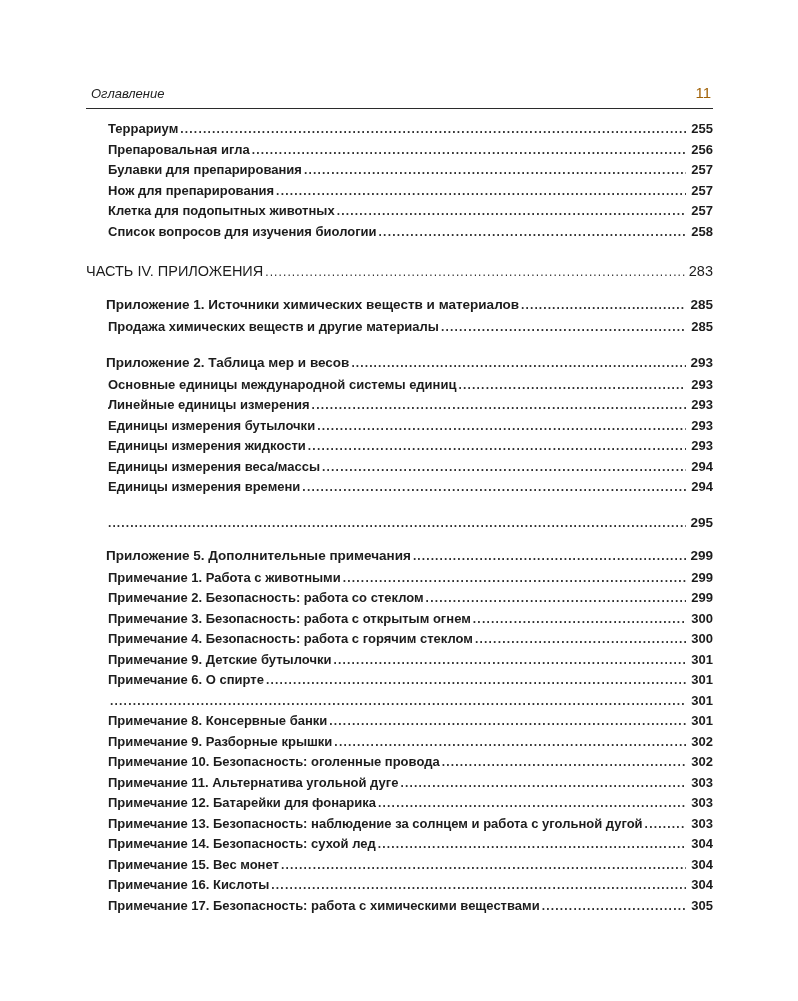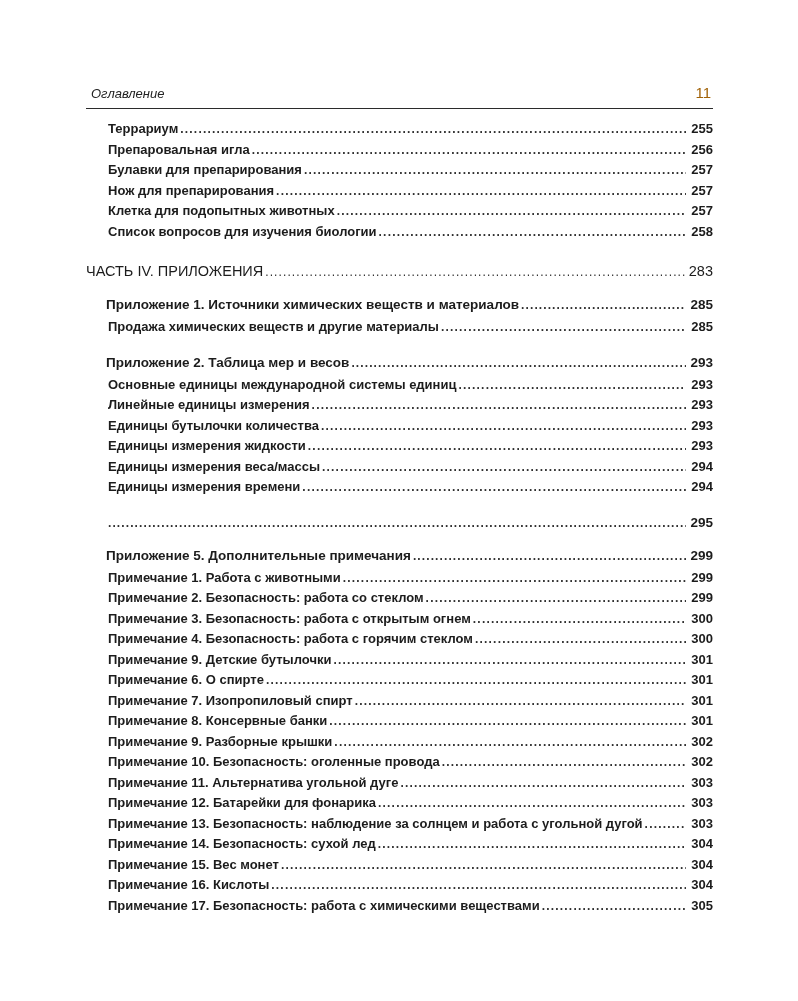--- a/index.html
+++ b/index.html
@@ -157,21 +157,21 @@
           <span class="label">Основные единицы международной системы единиц</span>
           <span class="dots"></span>
           <span class="pagenum">293</span>
         </div>
         <div class="row sub">
           <span class="label">Линейные единицы измерения</span>
           <span class="dots"></span>
           <span class="pagenum">293</span>
         </div>
         <div class="row sub">
-          <span class="label">Единицы бутылочки количества</span>
+          <span class="label">Единицы измерения бутылочки</span>
           <span class="dots"></span>
           <span class="pagenum">293</span>
         </div>
         <div class="row sub">
           <span class="label">Единицы измерения жидкости</span>
           <span class="dots"></span>
           <span class="pagenum">293</span>
         </div>
         <div class="row sub">
           <span class="label">Единицы измерения веса/массы</span>
@@ -216,21 +216,20 @@
           <span class="label">Примечание 9. Детские бутылочки</span>
           <span class="dots"></span>
           <span class="pagenum">301</span>
         </div>
         <div class="row sub">
           <span class="label">Примечание 6. О спирте</span>
           <span class="dots"></span>
           <span class="pagenum">301</span>
         </div>
         <div class="row sub">
-          <span class="label">Примечание 7. Изопропиловый спирт</span>
           <span class="dots"></span>
           <span class="pagenum">301</span>
         </div>
         <div class="row sub">
           <span class="label">Примечание 8. Консервные банки</span>
           <span class="dots"></span>
           <span class="pagenum">301</span>
         </div>
         <div class="row sub">
           <span class="label">Примечание 9. Разборные крышки</span>

